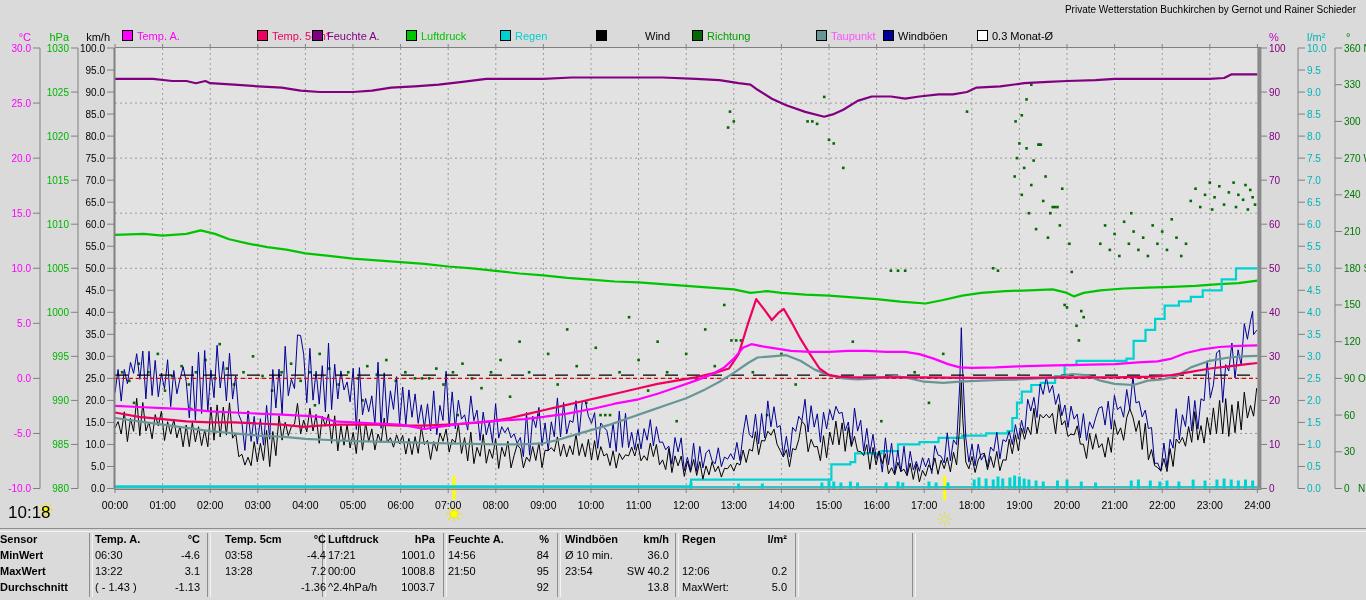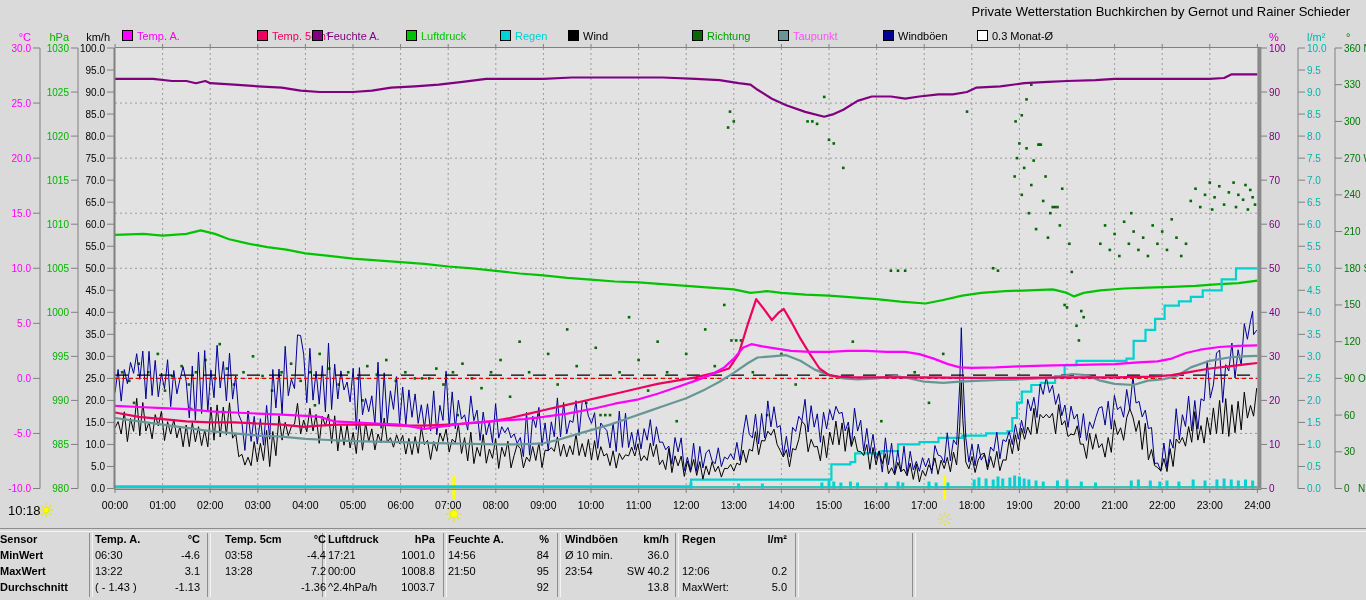--- a/index.html
+++ b/index.html
@@ -1,26 +1,26 @@
 <!DOCTYPE html>
 <html><head>
 <meta charset="utf-8">
 <style>
   html,body{margin:0;padding:0;background:#dadada;}
   #app{position:relative;width:1366px;height:600px;background:#dadada;overflow:hidden;
        font-family:"Liberation Sans",sans-serif;color:#000;}
   #title{position:absolute;top:5px;left:0;width:100%;text-align:center;
          font-size:14px;font-weight:bold;}
-  #station{position:absolute;top:4px;right:16px;font-size:13px;}
+  #station{position:absolute;top:4px;right:10px;font-size:10px;}
   #legend{position:absolute;top:29px;left:0;height:14px;width:100%;}
   .leg-item{position:absolute;top:0;display:flex;align-items:center;height:13px;cursor:default;}
   .leg-box{width:9px;height:9px;border:1px solid #000;margin-right:4px;flex:0 0 auto;}
   .leg-label{font-size:11px;white-space:nowrap;}
   #chartwrap{position:absolute;top:0;left:0;}
-  #statusTime{position:absolute;left:8px;top:503px;font-size:13px;}
+  #statusTime{position:absolute;left:8px;top:503px;font-size:17px;}
   #sep{position:absolute;left:0;top:528px;width:1366px;height:2px;
        border-top:1px solid #8d8d8d;border-bottom:1px solid #f4f4f4;}
   #table{position:absolute;left:0;top:531px;width:1366px;height:69px;font-size:11px;}
   .tdivider{position:absolute;top:2px;height:64px;width:2px;
             border-left:1px solid #8d8d8d;border-right:1px solid #f4f4f4;}
   .tcol{position:absolute;top:0;}
   .trow{display:flex;justify-content:space-between;height:16px;line-height:16px;white-space:nowrap;}
   .trow .r{text-align:right;}
   .thead{font-weight:bold;}
   .rowlabels .trow{font-weight:bold;}
@@ -617,29 +617,29 @@
         <span class="leg-label" style="color: rgb(128, 0, 128);">Feuchte A.</span>
       </div>
       <div class="leg-item" style="left: 406px;">
         <span class="leg-box" style="background: rgb(0, 196, 0);"></span>
         <span class="leg-label" style="color: rgb(0, 196, 0);">Luftdruck</span>
       </div>
       <div class="leg-item" style="left: 500px;">
         <span class="leg-box" style="background: rgb(0, 210, 210);"></span>
         <span class="leg-label" style="color: rgb(0, 210, 210);">Regen</span>
       </div>
-      <div class="leg-item" style="left: 568px;">
+      <div class="leg-item" style="left: 596px; gap: 34px;">
         <span class="leg-box" style="background: rgb(0, 0, 0);"></span>
         <span class="leg-label" style="color: rgb(0, 0, 0);">Wind</span>
       </div>
       <div class="leg-item" style="left: 692px; justify-content: center;">
         <span class="leg-box" style="background: rgb(5, 104, 5);"></span>
         <span class="leg-label" style="color: rgb(0, 160, 0);">Richtung</span>
       </div>
-      <div class="leg-item" style="left: 778px; text-align: right;">
+      <div class="leg-item" style="left: 816px; text-align: right;">
         <span class="leg-box" style="background: rgb(104, 150, 150);"></span>
         <span class="leg-label" style="color: rgb(255, 80, 255);">Taupunkt</span>
       </div>
       <div class="leg-item" style="left: 883px;">
         <span class="leg-box" style="background: rgb(0, 0, 150);"></span>
         <span class="leg-label" style="color: rgb(0, 0, 0);">Windböen</span>
       </div>
       <div class="leg-item" style="left: 977px;">
         <span class="leg-box" style="background: rgb(255, 255, 255);"></span>
         <span class="leg-label" style="color: rgb(0, 0, 0);">0.3 Monat-Ø</span>

